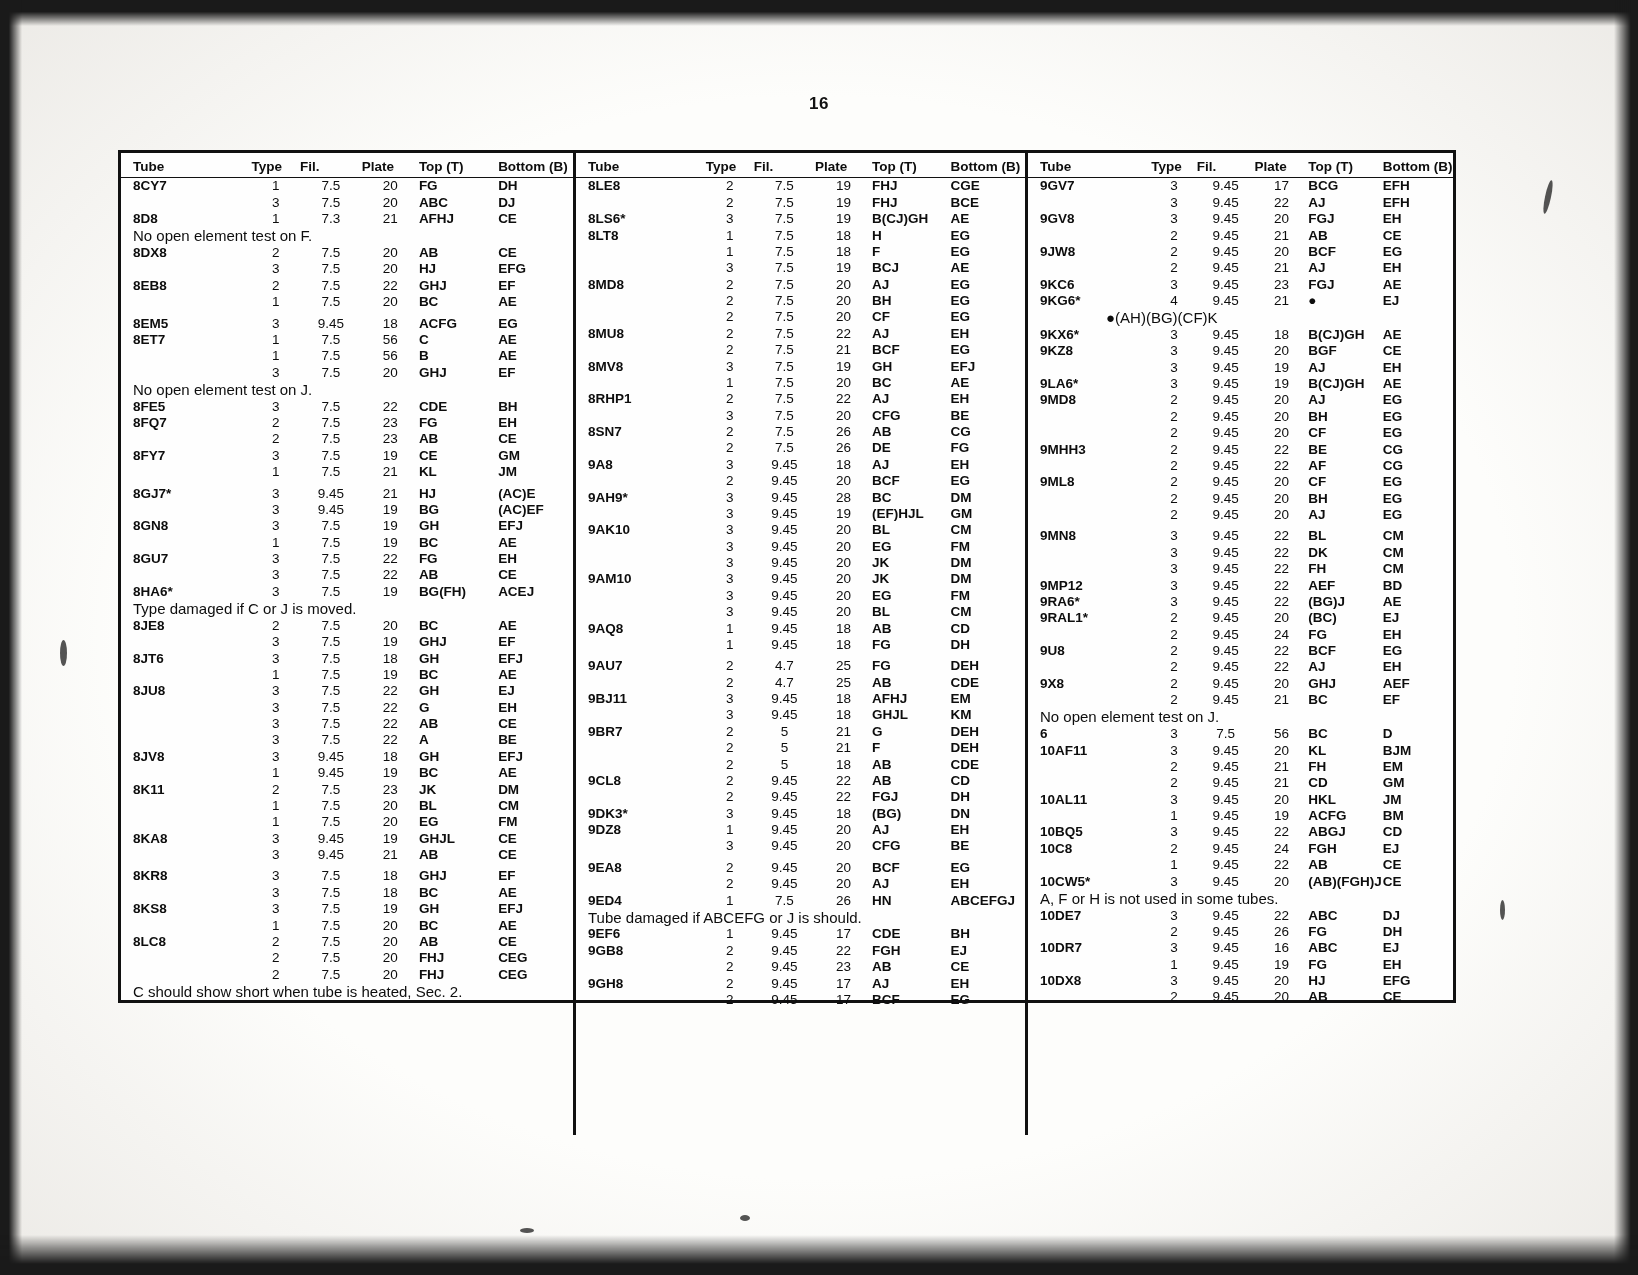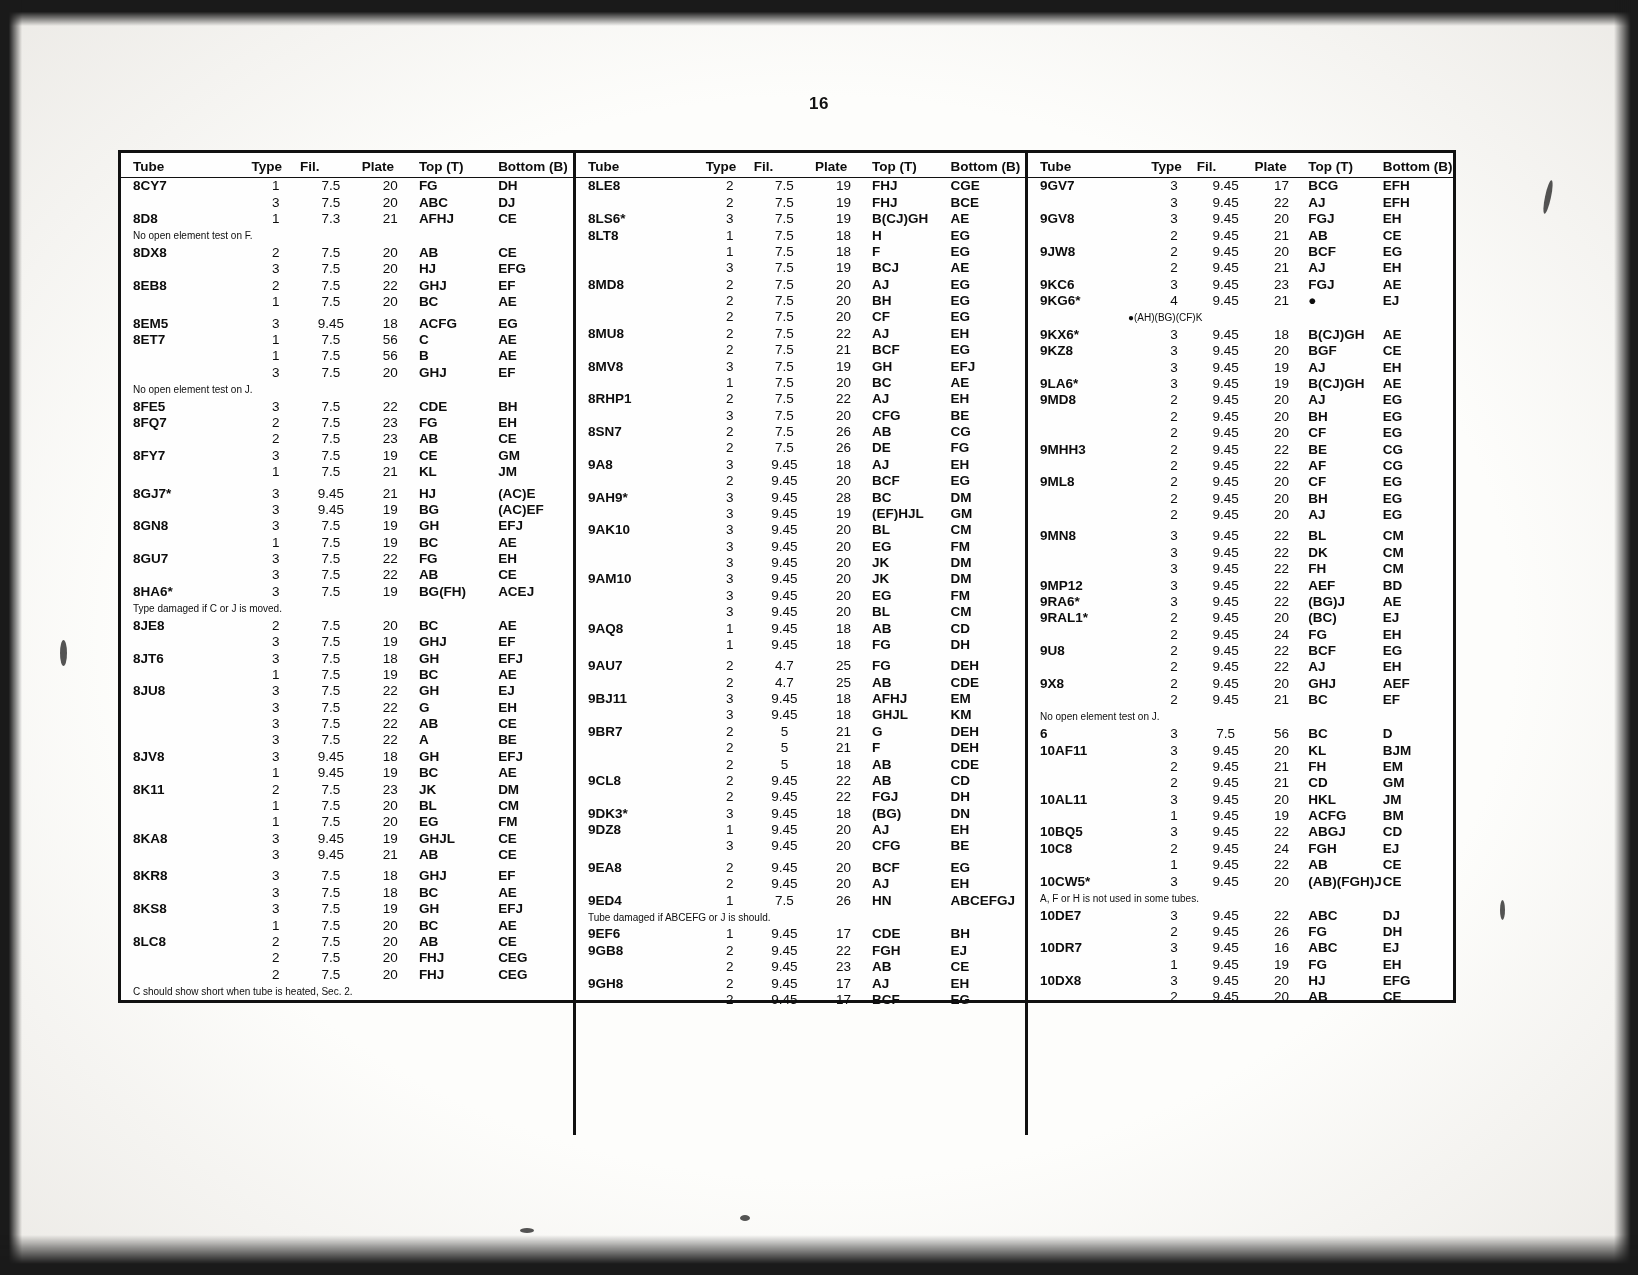--- a/index.html
+++ b/index.html
@@ -85,21 +85,21 @@
   th.c-type,th.c-fil,th.c-plate{text-align:center;}
   th.c-top,th.c-bot{text-align:left;}
 
   td.c-tube{font-weight:bold;}
   td.c-type,td.c-fil,td.c-plate{font-weight:normal;}
 
   tr.note td{
     font-weight:normal;
     padding-left:12px;
     padding-top:1px;padding-bottom:1px;
-    font-size:10px;
+    font-size:15px;
   }
   tr.gap td{height:5px;line-height:5px;padding:0;}
 </style>
 </head>
 <body>
 
 <div id="page">
   <div class="edge edge-top"></div>
   <div class="edge edge-left"></div>
   <div class="edge edge-right"></div>
@@ -1001,21 +1001,21 @@
             </tr>
             <tr>
               <td class="c-tube">9KG6*</td>
               <td class="c-type">4</td>
               <td class="c-fil">9.45</td>
               <td class="c-plate">21</td>
               <td class="c-top">●</td>
               <td class="c-bot">EJ</td>
             </tr>
             <tr class="note">
-              <td colspan="6" style="padding-left: 100px;">●(AH)(BG)(CF)K</td>
+              <td colspan="6" style="padding-left: 78px;">●(AH)(BG)(CF)K</td>
             </tr>
             <tr>
               <td class="c-tube">9KX6*</td>
               <td class="c-type">3</td>
               <td class="c-fil">9.45</td>
               <td class="c-plate">18</td>
               <td class="c-top">B(CJ)GH</td>
               <td class="c-bot">AE</td>
             </tr>
             <tr>

